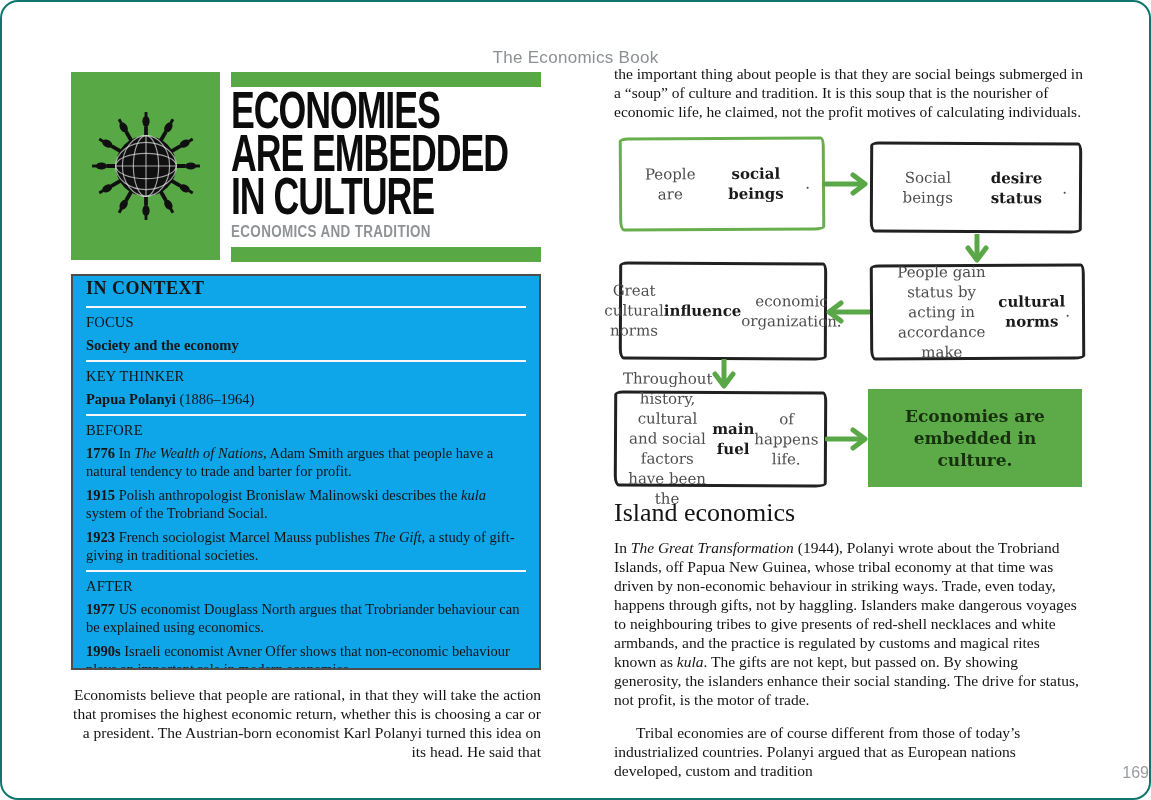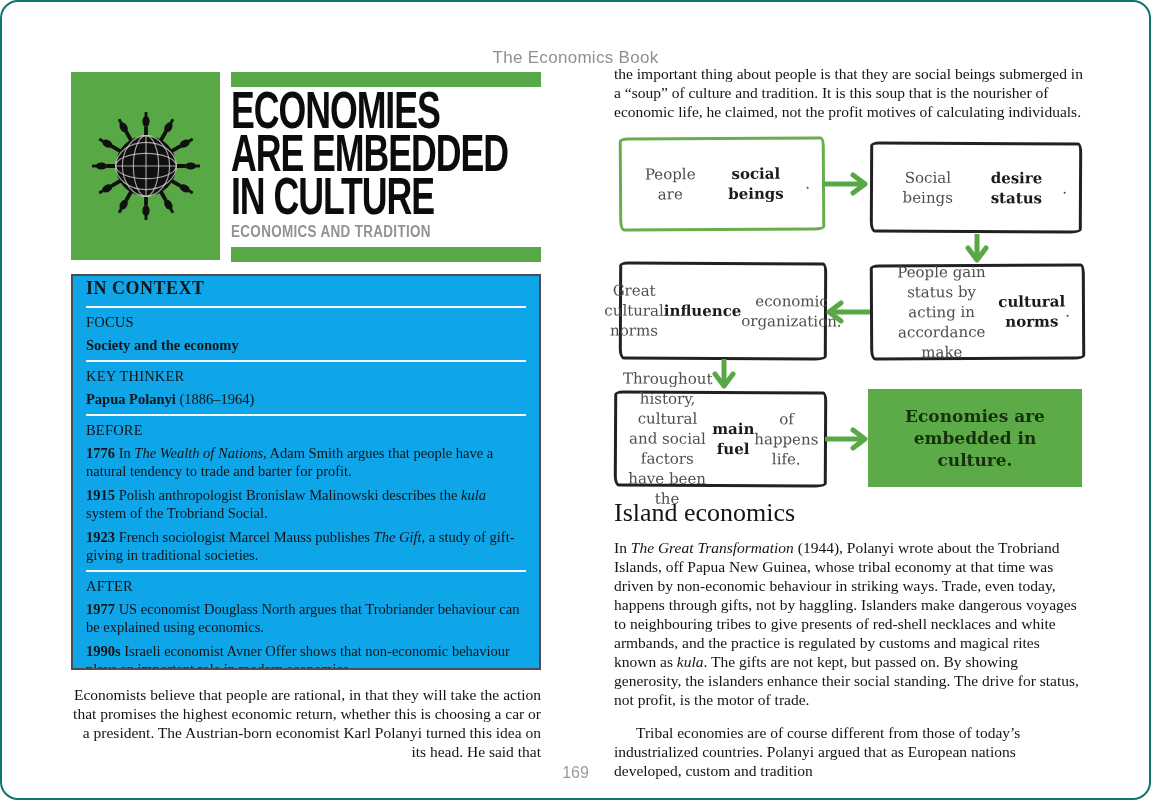--- a/index.html
+++ b/index.html
@@ -1,21 +1,21 @@
 <!DOCTYPE html>
 <html><head>
 <meta charset="utf-8">
 <style>
   html,body{margin:0;padding:0;background:#fff;}
   .page{position:relative;width:1151px;height:800px;box-sizing:border-box;
         background:#fff;border:2px solid #0f766e;border-radius:18px;overflow:hidden;
         font-family:"Liberation Serif",serif;color:#141414;}
   .running-head{position:absolute;top:46px;left:0;width:100%;text-align:center;
         font-family:"Liberation Sans",sans-serif;font-size:17px;color:#8b9094;letter-spacing:.3px;}
-  .folio{position:absolute;bottom:16px;left:0;width:100%;text-align:center;
+  .folio{position:absolute;bottom:16px;left:0;width:100%;text-align:right;
         font-family:"Liberation Sans",sans-serif;font-size:16px;color:#989da0;}
   .col-left{position:absolute;left:69px;top:70px;width:470px;}
   .col-right{position:absolute;left:612px;top:62px;width:470px;}
 
   
   .mast{display:flex;gap:11px;height:188px;}
   .icon-tile{width:149px;height:188px;background:#58a846;display:flex;align-items:center;justify-content:center;flex:none;}
   .title-col{width:310px;display:flex;flex-direction:column;}
   .green-bar{height:15px;background:#58a846;flex:none;}
   .headline{margin:2px 0 0;}

